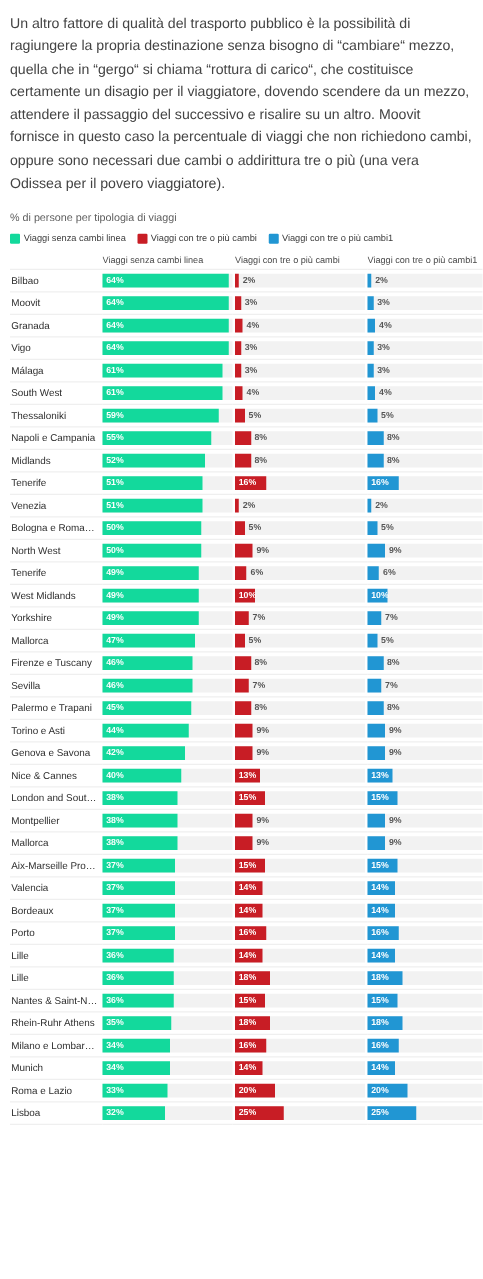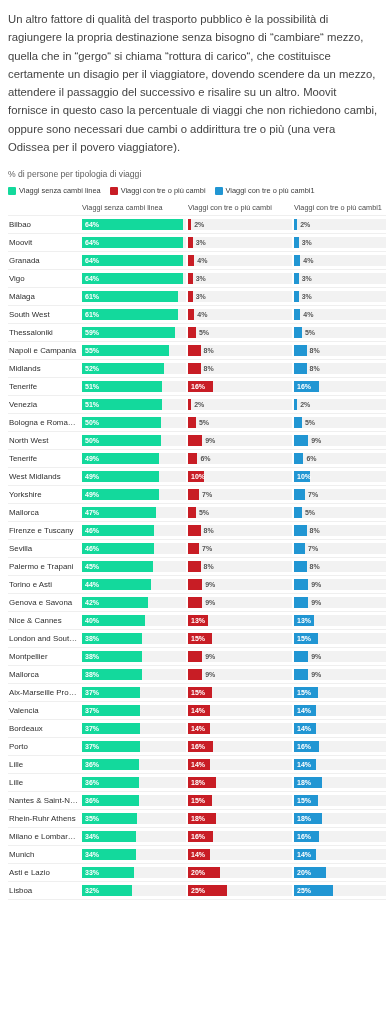--- a/index.html
+++ b/index.html
@@ -979,21 +979,21 @@
             </td>
             <td></td>
             <td class="bar-cell">
               <div class="track">
                 <div class="fill" style="width: 21.2121%; background: rgb(33, 150, 211);"></div>
                 <span class="val inside">14%</span>
               </div>
             </td>
           </tr>
           <tr class="row">
-            <td class="name-cell">Asti e Lazio</td>
+            <td class="name-cell">Roma e Lazio</td>
             <td class="bar-cell">
               <div class="track">
                 <div class="fill" style="width: 50%; background: rgb(19, 217, 156);"></div>
                 <span class="val inside">33%</span>
               </div>
             </td>
             <td></td>
             <td class="bar-cell">
               <div class="track">
                 <div class="fill" style="width: 30.303%; background: rgb(200, 29, 37);"></div>

